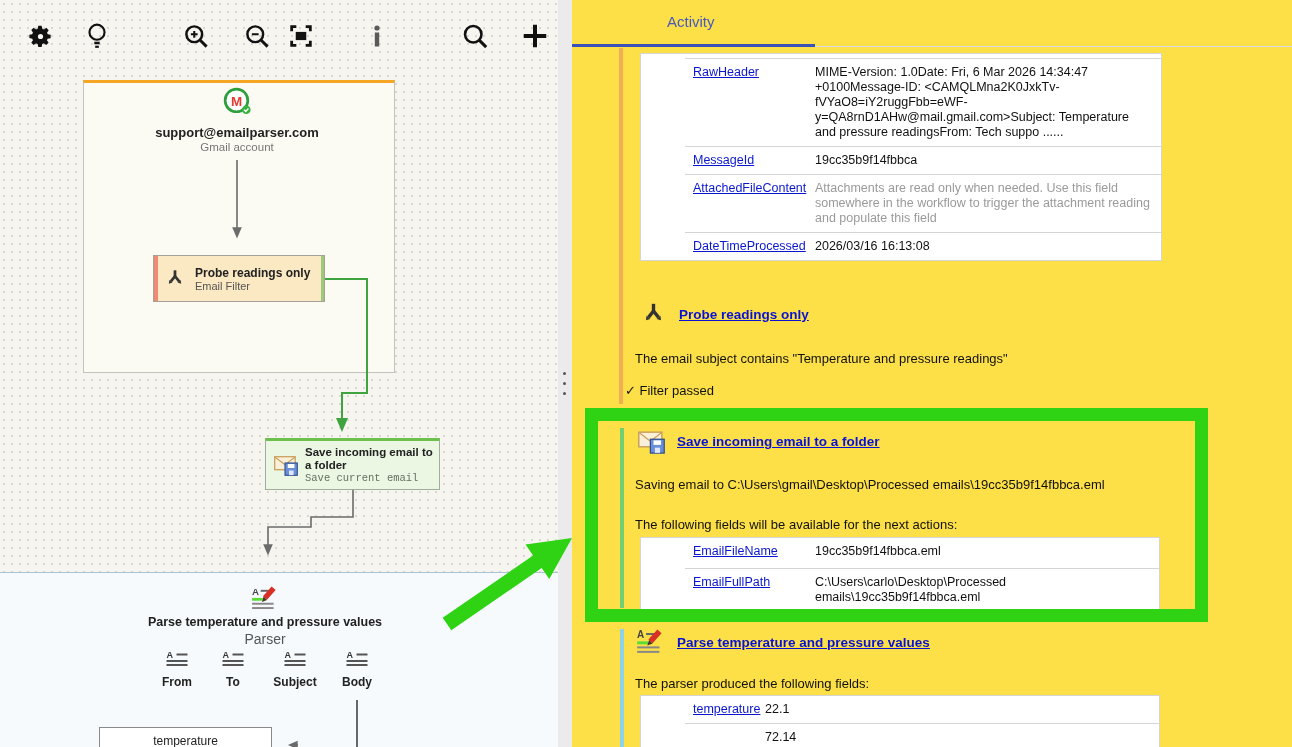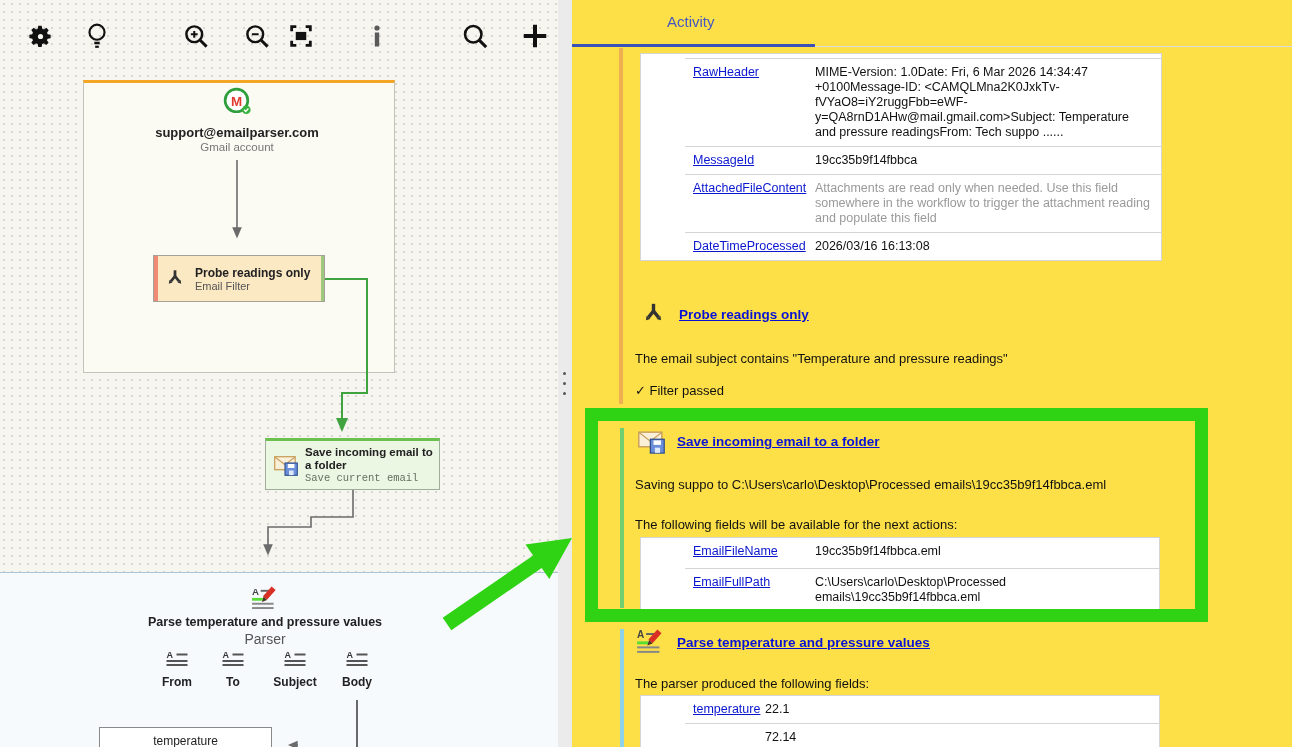--- a/index.html
+++ b/index.html
@@ -311,35 +311,35 @@
           <path d="M12 2.5V9" stroke="#333" stroke-width="3"></path>
           <path d="M12 9L7.5 14.5" stroke="#333" stroke-width="3"></path>
           <path d="M12 9l4.5 5.5" stroke="#333" stroke-width="3"></path>
           <polygon points="5.3,17.2 5.8,13.1 9.2,15.9" fill="#333"></polygon>
           <polygon points="18.7,17.2 18.2,13.1 14.8,15.9" fill="#333"></polygon>
         </svg>
     </span>
     <span class="sec-link">Probe readings only</span>
   </div>
   <div class="body-text" style="left:63px;top:351px;">The email subject contains "Temperature and pressure readings"</div>
-  <div class="body-text" style="left:63px;top:383px;">✓ Filter passed</div>
+  <div class="body-text" style="left:53px;top:383px;">✓ Filter passed</div>
 
   <div class="sec-head" style="left:66px;top:428px;">
     <span class="icon-wrap">
       <svg width="27" height="27" viewBox="0 0 24 24">
           <rect x="0.7" y="3.7" width="20.5" height="13" fill="#faf0da" stroke="#c9a05e" stroke-width="1.3"></rect>
           <path d="M1.2 4.2l9.8 7.6 9.8-7.6" fill="none" stroke="#c9a05e" stroke-width="1.1"></path>
           <rect x="11" y="10" width="12.3" height="12.3" fill="#6a8fd8" stroke="#2f4d8f" stroke-width="1.1"></rect>
           <rect x="13.8" y="11" width="6.6" height="4" fill="#fff"></rect>
           <rect x="15" y="17.5" width="4.6" height="4.6" fill="#dfe8fb"></rect>
         </svg>
     </span>
     <span class="sec-link">Save incoming email to a folder</span>
   </div>
-  <div class="body-text" style="left:63px;top:477px;">Saving suppo to C:\Users\carlo\Desktop\Processed emails\19cc35b9f14fbbca.eml</div>
+  <div class="body-text" style="left:63px;top:477px;">Saving email to C:\Users\gmail\Desktop\Processed emails\19cc35b9f14fbbca.eml</div>
   <div class="body-text" style="left:63px;top:517px;">The following fields will be available for the next actions:</div>
   <div class="atable" style="left:68px;top:537px;width:520px;">
     <div class="arow" style="min-height:30px;">
       <div class="acell-l" style="width:130px;"><span class="alink">EmailFileName</span></div>
       <div class="acell-v">19cc35b9f14fbbca.eml</div>
     </div>
     <div class="arow" style="min-height:30px;">
       <div class="acell-l" style="width:130px;"><span class="alink">EmailFullPath</span></div>
       <div class="acell-v">C:\Users\carlo\Desktop\Processed emails\19cc35b9f14fbbca.eml</div>
     </div>

